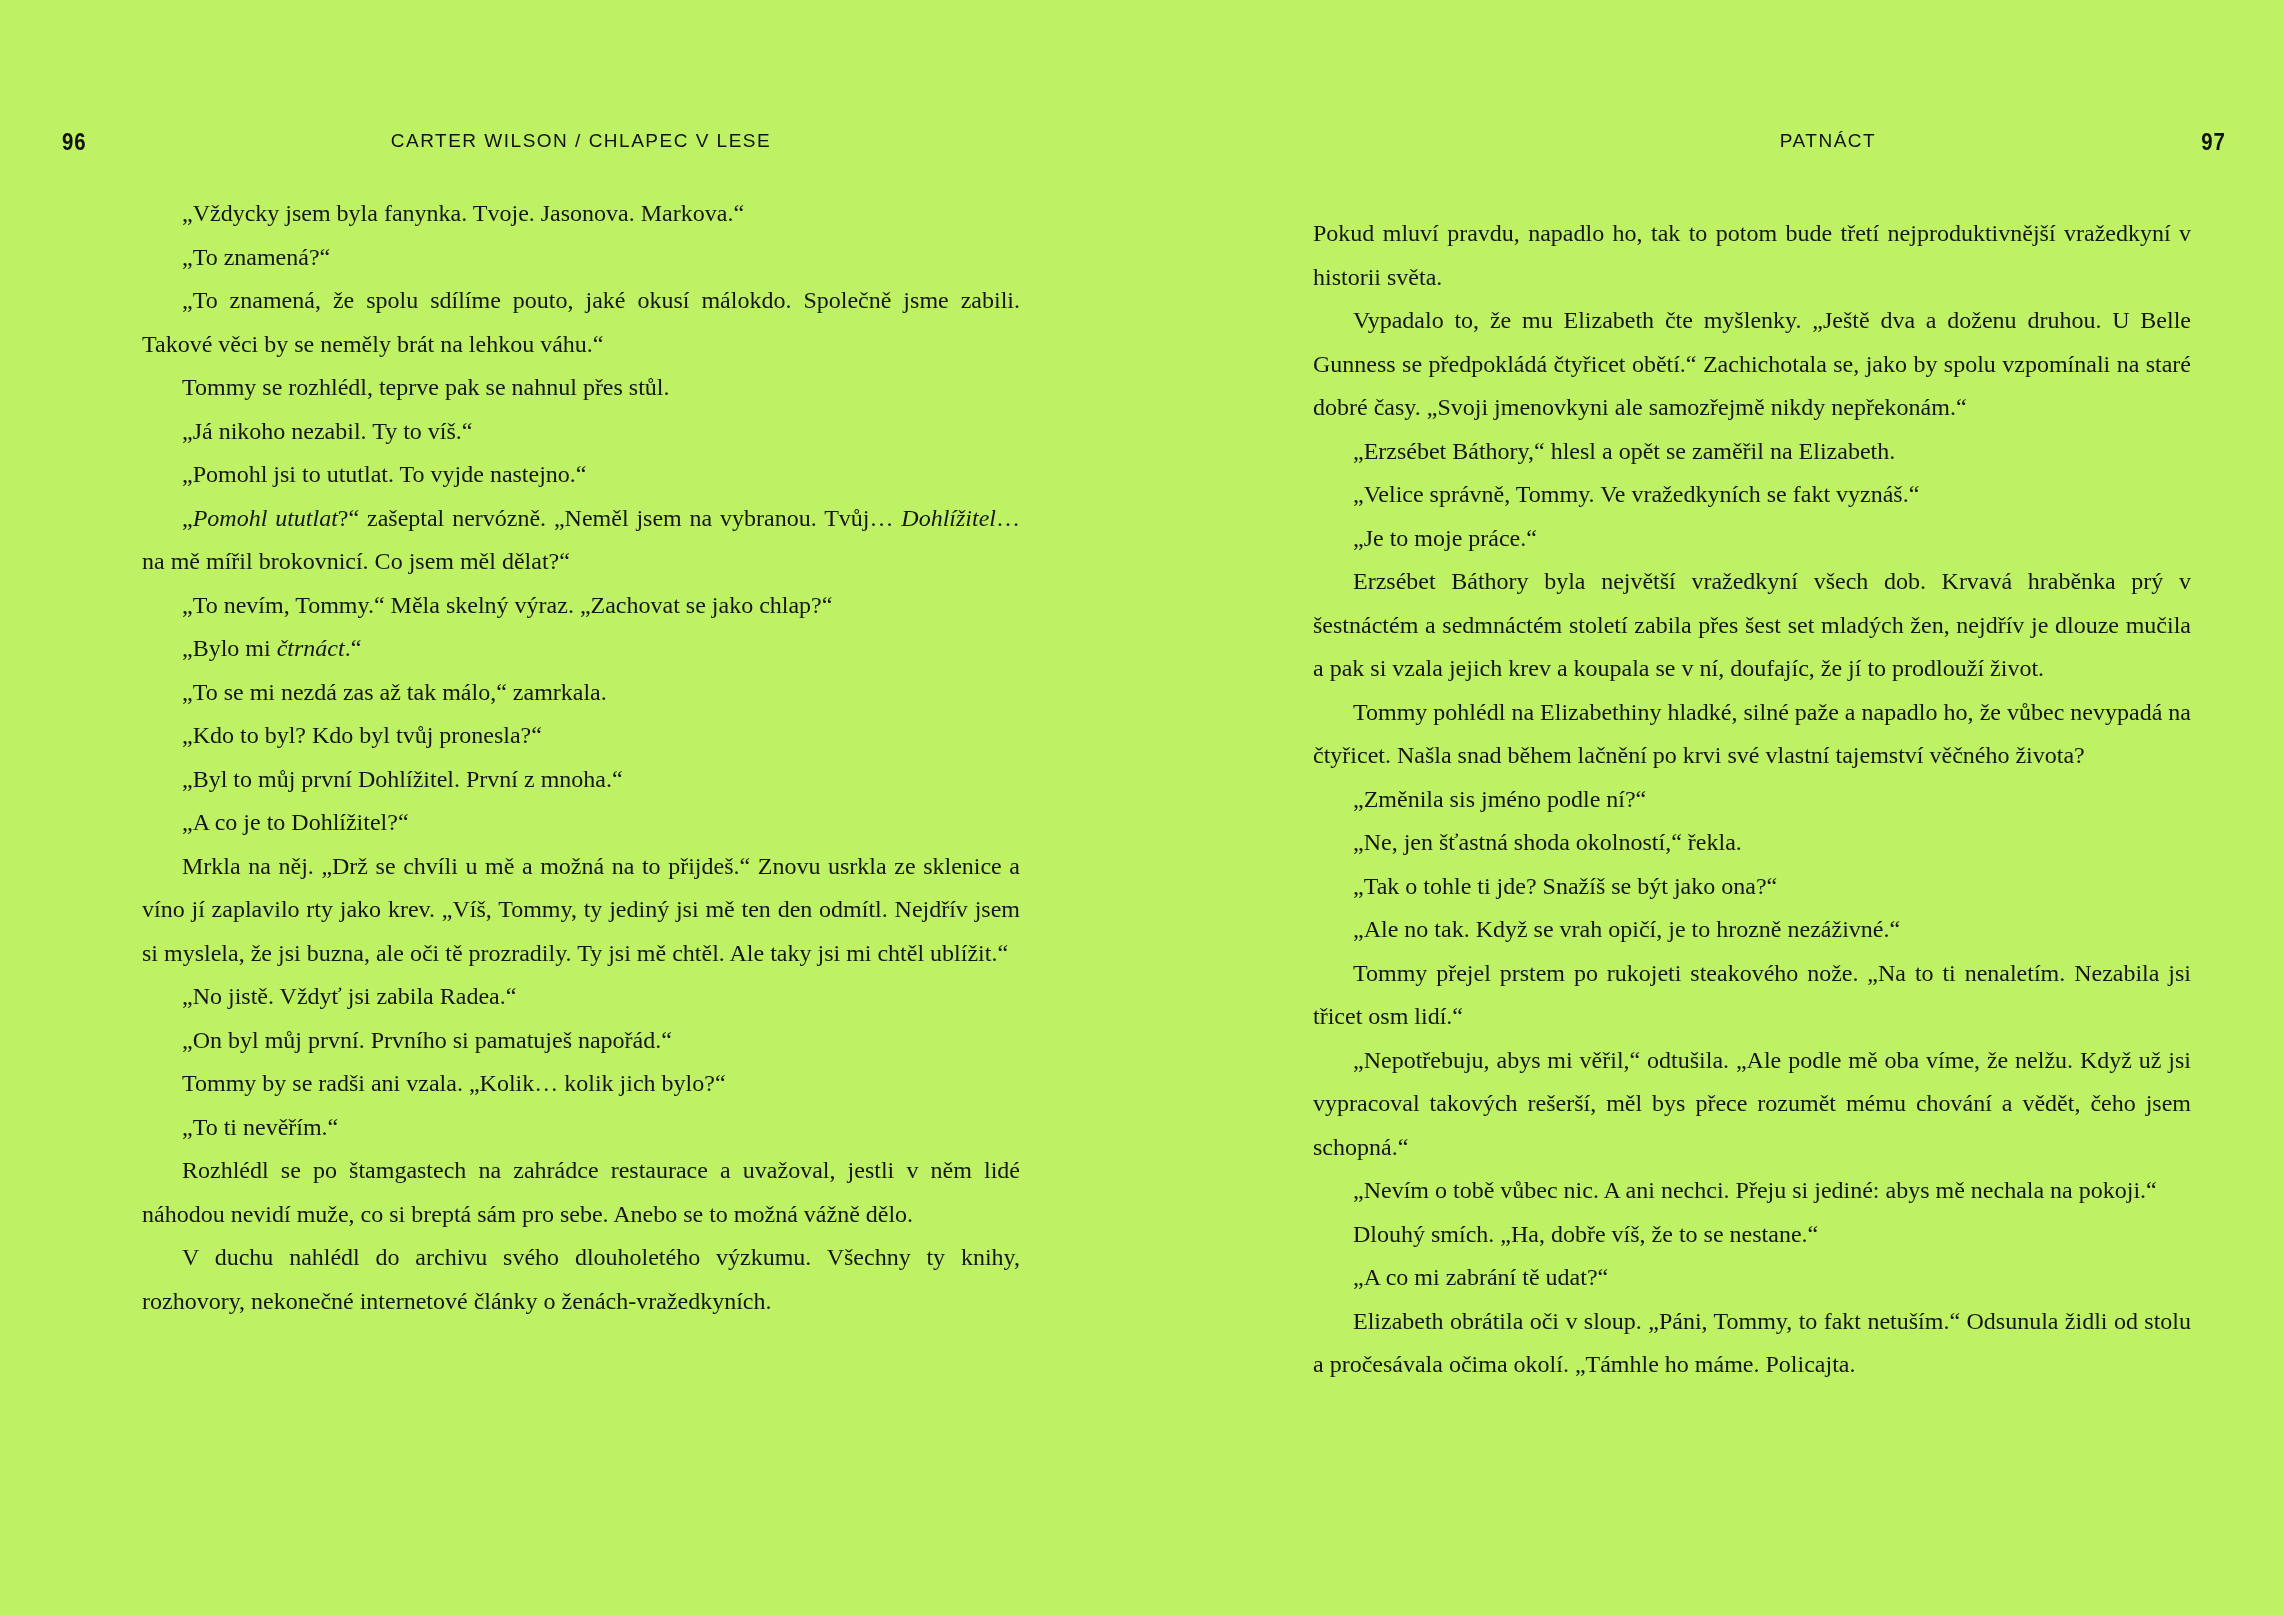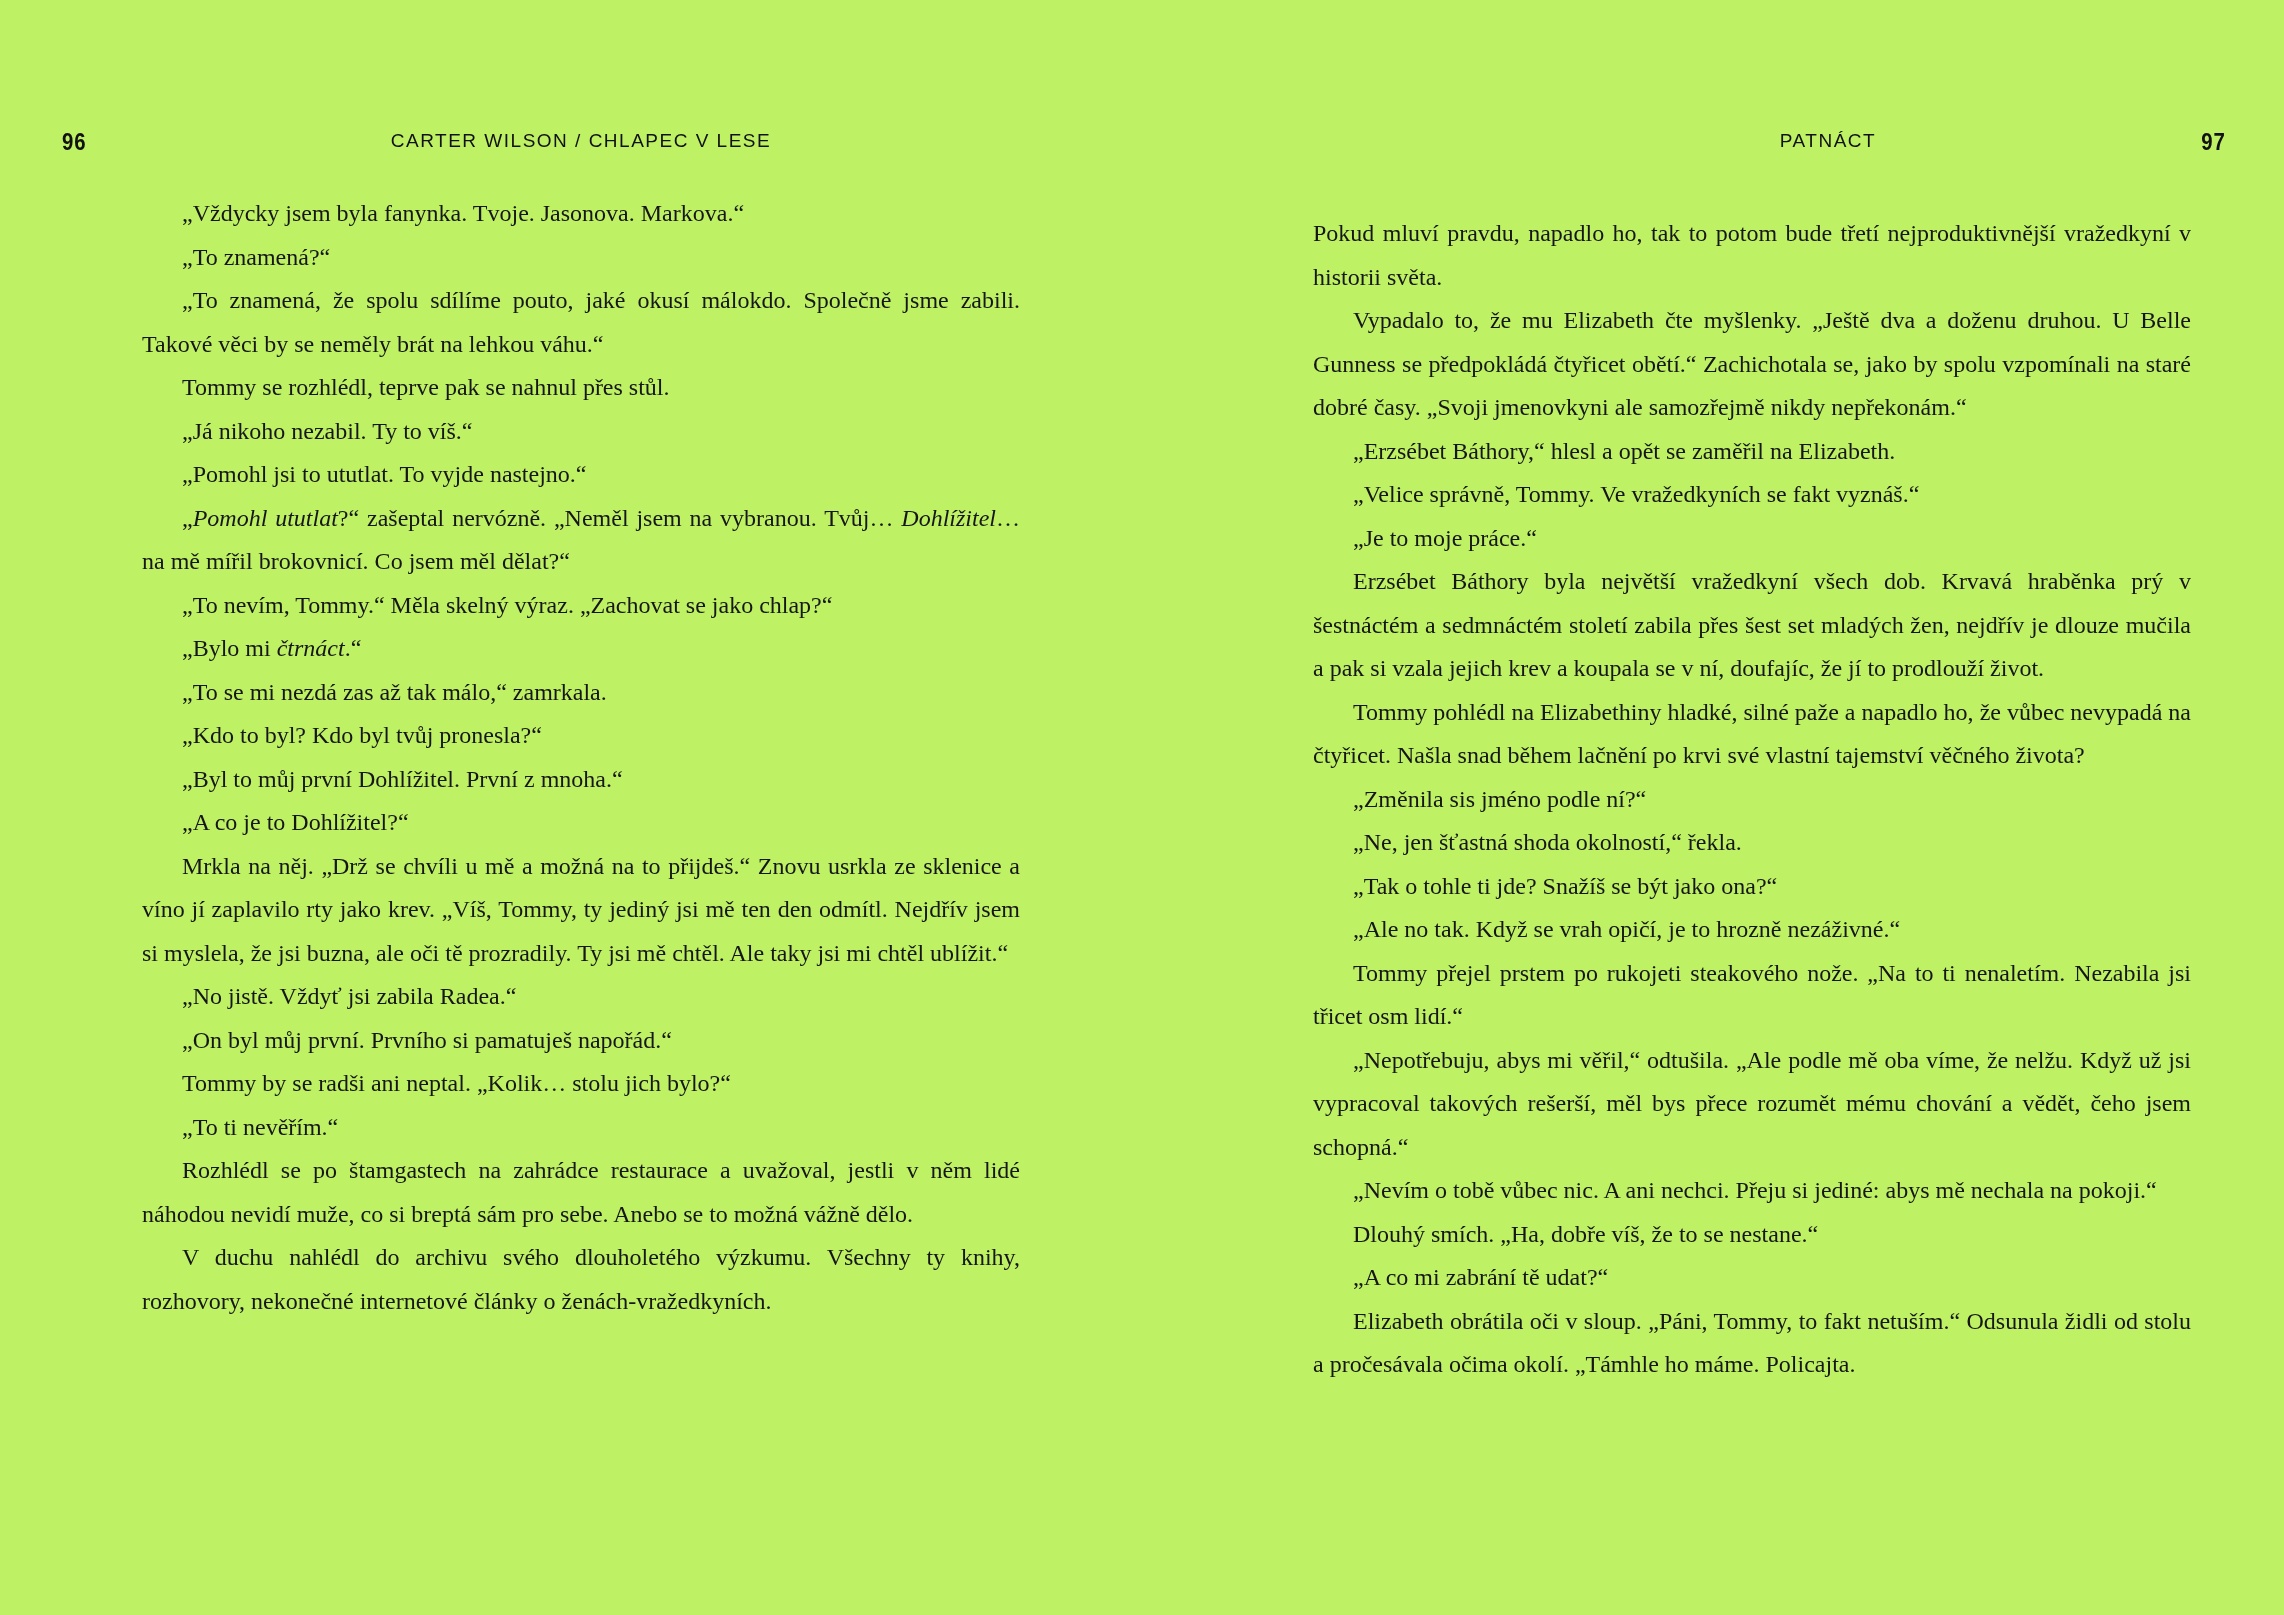--- a/index.html
+++ b/index.html
@@ -75,21 +75,21 @@
       <p class="para indent"><span>„</span><span class="it">Pomohl ututlat</span><span>?“ zašeptal nervózně. „Neměl jsem na vybranou. Tvůj… </span><span class="it">Dohlížitel</span><span>… na mě mířil brokovnicí. Co jsem měl dělat?“</span></p>
       <p class="para indent"><span>„To nevím, Tommy.“ Měla skelný výraz. „Zachovat se jako chlap?“</span></p>
       <p class="para indent"><span>„Bylo mi </span><span class="it">čtrnáct</span><span>.“</span></p>
       <p class="para indent"><span>„To se mi nezdá zas až tak málo,“ zamrkala.</span></p>
       <p class="para indent"><span>„Kdo to byl? Kdo byl tvůj pronesla?“</span></p>
       <p class="para indent"><span>„Byl to můj první Dohlížitel. První z mnoha.“</span></p>
       <p class="para indent"><span>„A co je to Dohlížitel?“</span></p>
       <p class="para indent"><span>Mrkla na něj. „Drž se chvíli u mě a možná na to přijdeš.“ Znovu usrkla ze sklenice a víno jí zaplavilo rty jako krev. „Víš, Tommy, ty jediný jsi mě ten den odmítl. Nejdřív jsem si myslela, že jsi buzna, ale oči tě prozradily. Ty jsi mě chtěl. Ale taky jsi mi chtěl ublížit.“</span></p>
       <p class="para indent"><span>„No jistě. Vždyť jsi zabila Radea.“</span></p>
       <p class="para indent"><span>„On byl můj první. Prvního si pamatuješ napořád.“</span></p>
-      <p class="para indent"><span>Tommy by se radši ani neptal. „Kolik… stolu jich bylo?“</span></p>
+      <p class="para indent"><span>Tommy by se radši ani vzala. „Kolik… kolik jich bylo?“</span></p>
       <p class="para indent"><span>„To ti nevěřím.“</span></p>
       <p class="para indent"><span>Rozhlédl se po štamgastech na zahrádce restaurace a uvažoval, jestli v něm lidé náhodou nevidí muže, co si breptá sám pro sebe. Anebo se to možná vážně dělo.</span></p>
       <p class="para indent"><span>V duchu nahlédl do archivu svého dlouholetého výzkumu. Všechny ty knihy, rozhovory, nekonečné internetové články o ženách-vražedkyních.</span></p>
     </div>
 
   <div class="running-header right">PATNÁCT</div>
 
   <div class="page-number right">97</div>
 
   <div class="body-col right">

